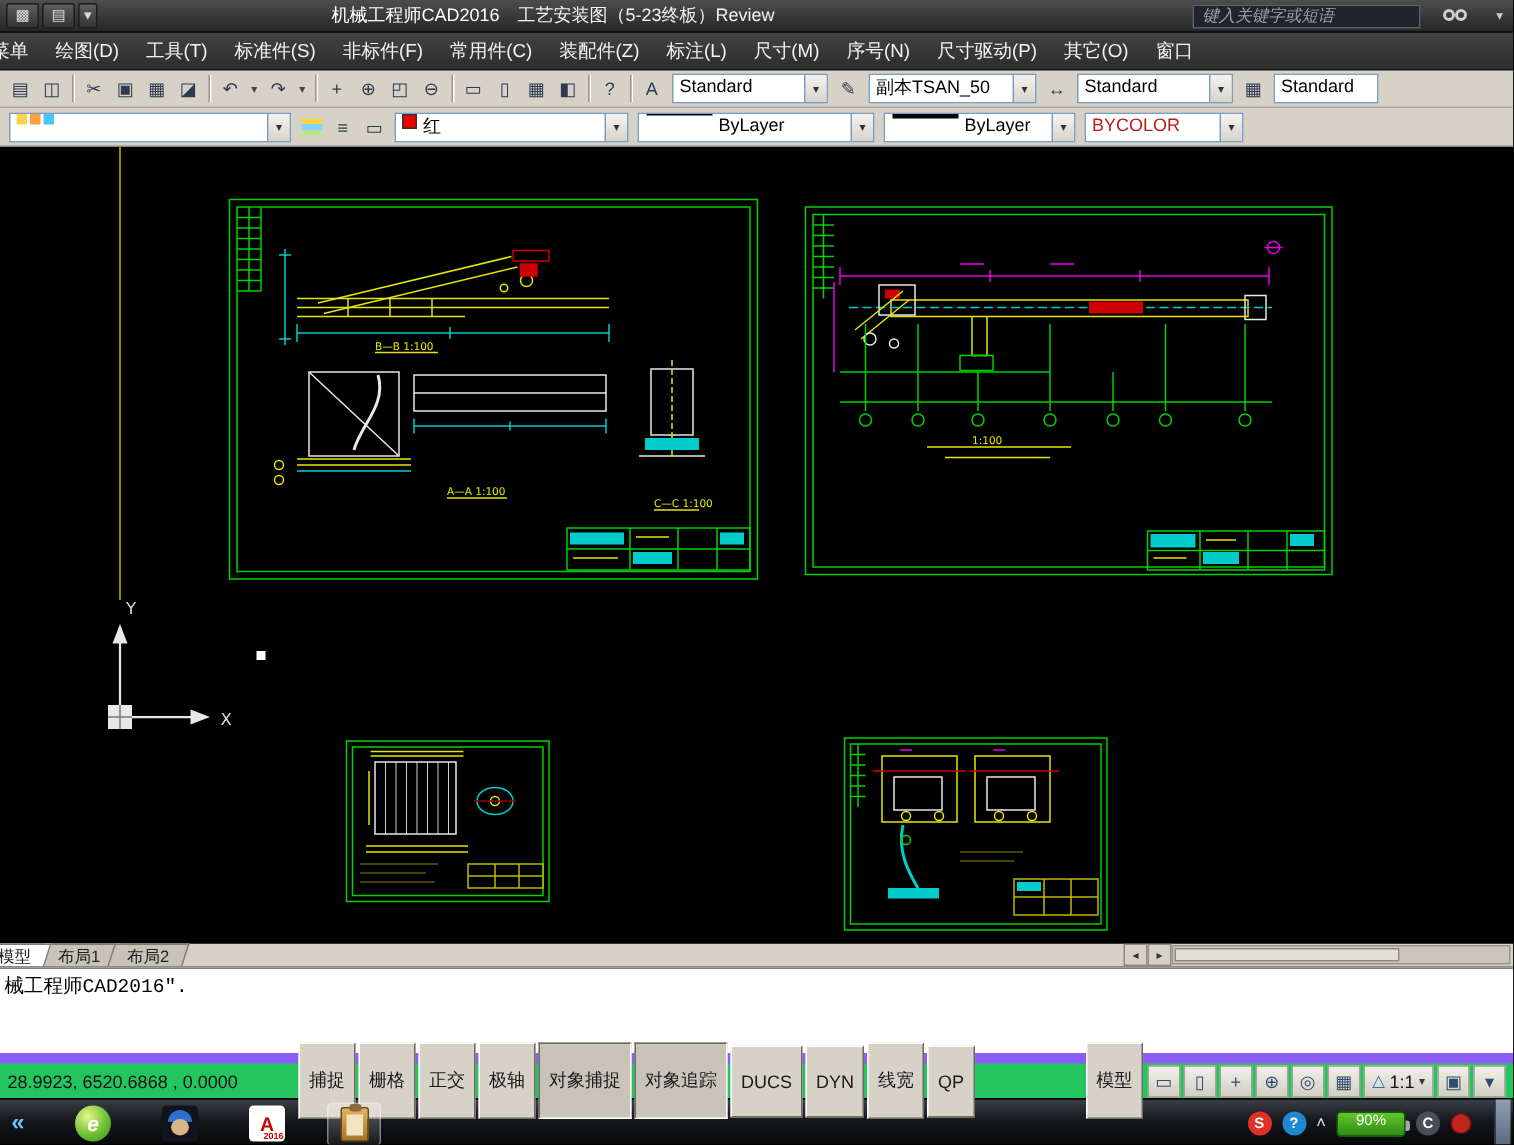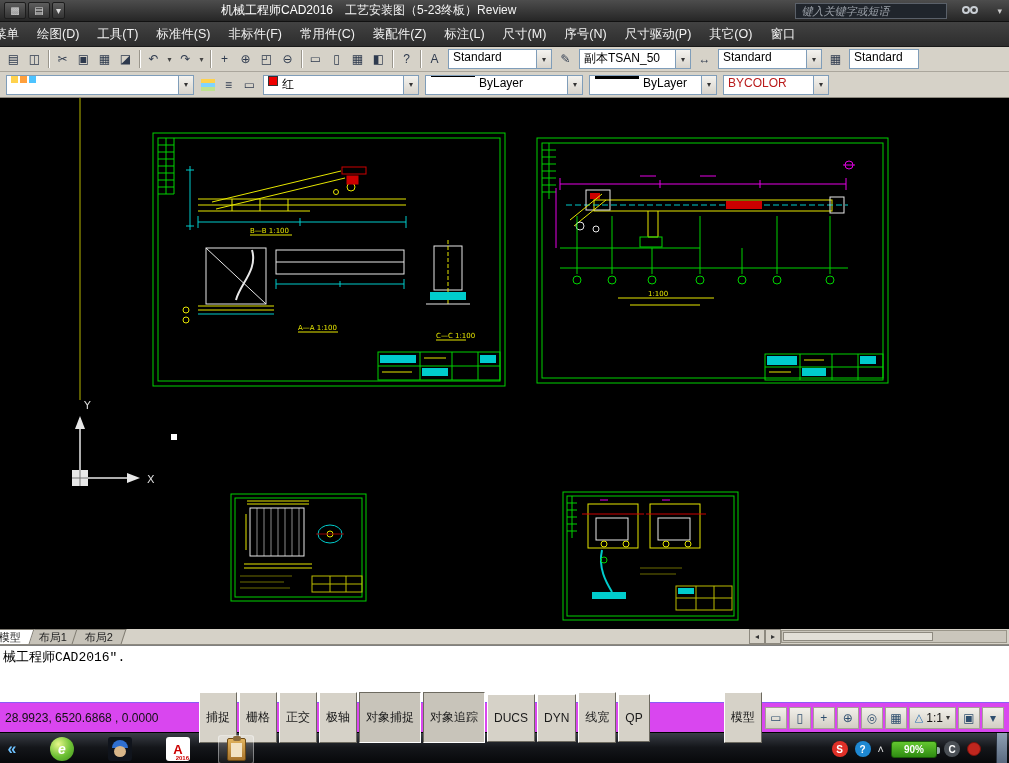--- a/index.html
+++ b/index.html
@@ -59,21 +59,21 @@
   .tab-spacer{flex:1}
   .tnav{width:16px;display:flex;align-items:center;justify-content:center;background:#d6d2c8;border:1px solid #8d897f;font-size:8px;color:#333}
   .hscroll{width:226px;background:#cac6bc;border:1px solid #999589;position:relative;margin:1px 2px 1px 0}
   .hthumb{position:absolute;left:1px;top:1px;bottom:1px;width:150px;background:#e2dfd7;border:1px solid #8d897f}
 
   
   .cmd{height:57px;background:#fff;border-top:1px solid #808080;font-family:"Liberation Mono","DejaVu Sans Mono",monospace;font-size:13px;color:#000;padding:3px 3px;line-height:18px;overflow:hidden}
   .cmd .l2{padding-left:13px}
 
   
-  .status{height:30px;background:#d946ef;display:flex;align-items:center;font-size:12px;padding:0 2px;border-top:1px solid #8b5cf6}
+  .status{height:30px;background:#22c55e;display:flex;align-items:center;font-size:12px;padding:0 2px;border-top:7px solid #8b5cf6}
   .coords{width:196px;color:#111;padding-left:3px;white-space:nowrap;overflow:hidden}
   .sbtn{border-style:solid;border-width:1px;border-color:#fff #6d6a60 #6d6a60 #fff;background:#d6d2c8;padding:16px 6px;margin:0 1px;font-size:12px;color:#1a1a1a;white-space:nowrap;font-family:inherit}
   .sbtn.pressed{border-color:#6d6a60 #fff #fff #6d6a60;background:#c8c4ba}
   .status-right{margin-left:auto;display:flex;align-items:center;gap:2px;padding-right:3px}
   .sicon{width:22px;height:22px;border:1px solid #a5a196;background:linear-gradient(#f2f0ea,#d2cec4);display:flex;align-items:center;justify-content:center;font-size:12px;color:#2e4e6e}
   .scalebox{display:flex;align-items:center;gap:3px;border:1px solid #a5a196;background:linear-gradient(#f2f0ea,#d2cec4);height:22px;padding:0 5px;color:#111}
   .scalebox .tri{color:#2a6fb0;font-size:11px}
   .scalebox .dd3{font-size:8px;color:#333}
 
   
@@ -89,21 +89,21 @@
   .ico-acad{width:24px;height:24px;background:#fff;border-radius:3px;position:relative;color:#c00;font-weight:bold;display:flex;align-items:center;justify-content:center;font-size:13px}
   .ico-acad em{position:absolute;right:1px;bottom:0;font-size:6px;font-style:normal;color:#c00}
   .ico-clip{width:19px;height:23px;background:linear-gradient(#e2b45e,#a8742c);border:1px solid #6d4a14;border-radius:2px;position:relative}
   .ico-clip:before{content:"";position:absolute;left:5px;top:-3px;width:8px;height:5px;background:#8a6a3a;border-radius:2px}
   .ico-clip:after{content:"";position:absolute;left:3px;top:4px;right:3px;bottom:3px;background:#f3e3c3}
   .tray{margin-left:auto;display:flex;align-items:center;gap:7px;padding-right:2px}
   .tray-c{width:16px;height:16px;border-radius:50%;display:flex;align-items:center;justify-content:center;color:#fff;font-size:10px;font-weight:bold;flex:none}
   .tray-s{background:#e03028}
   .tray-q{background:#1e88d2}
   .caret{color:#e6e6e6;font-size:11px}
-  .battery{height:17px;min-width:40px;background:linear-gradient(#63c72f,#2f8c12);border:1px solid #1a5c08;border-radius:3px;color:#fff;font-size:10px;font-weight:bold;display:flex;align-items:center;justify-content:center;padding:0 12px;position:relative}
+  .battery{height:17px;min-width:40px;background:linear-gradient(#63c72f,#2f8c12);border:1px solid #1a5c08;border-radius:3px;color:#fff;font-size:10px;font-weight:normal;display:flex;align-items:flex-start;justify-content:center;padding:0 12px;position:relative}
   .battery:after{content:"";position:absolute;right:-4px;top:5px;width:3px;height:7px;background:#9aa;border-radius:0 2px 2px 0}
   .tray-moon{background:#4a4f55}
   .tray-dot{width:14px;height:14px;border-radius:50%;background:#c0261e;border:1px solid #7d120d}
   .showdesk{width:11px;height:33px;background:linear-gradient(#8fa0b4,#55647a);border-left:1px solid #2b3340;margin-left:8px}
 </style>
 </head>
 <body>
 
 <div class="screen">
 

